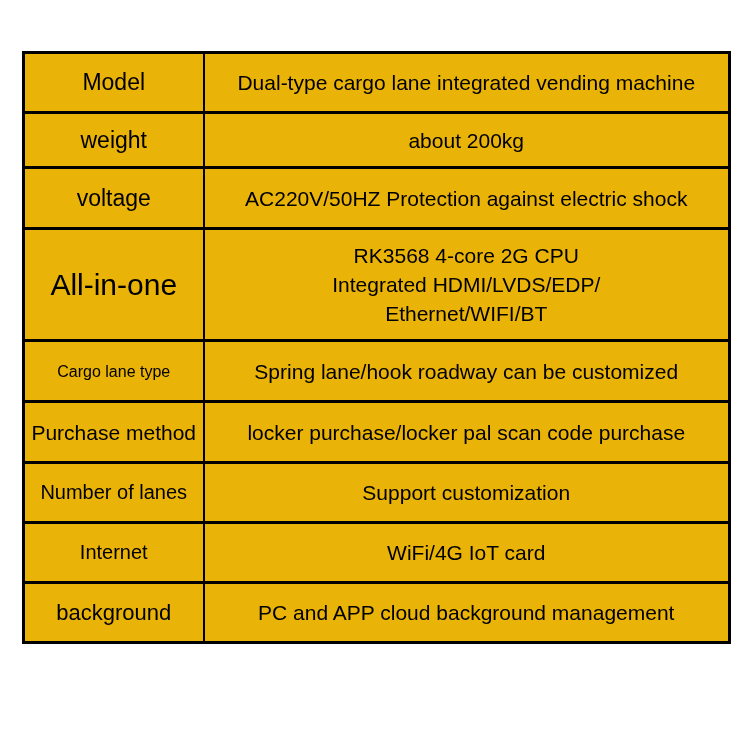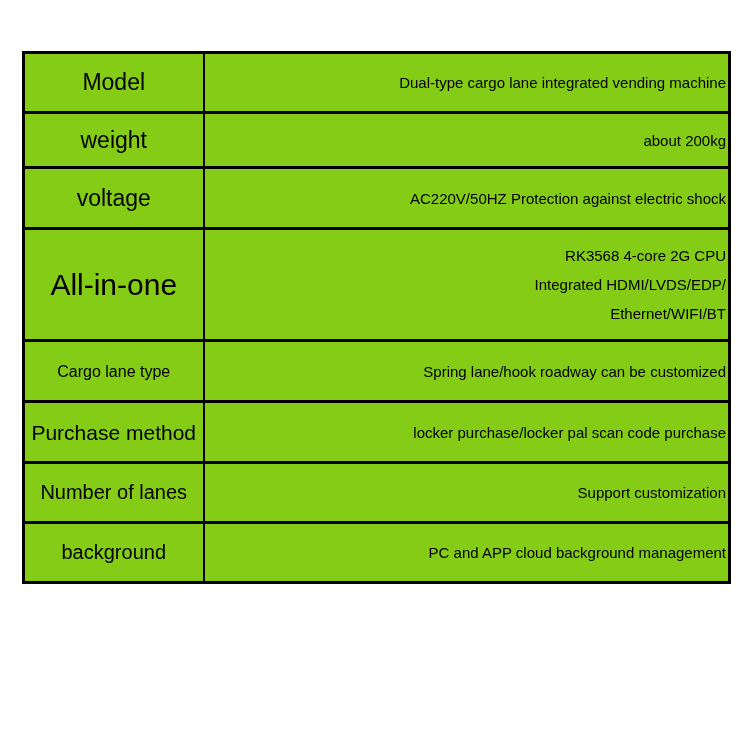--- a/index.html
+++ b/index.html
@@ -31,28 +31,27 @@
   .spec-table col.c-value { width: 526px; }
   .spec-table th, .spec-table td {
     border-top: 3px solid #000000;
     border-bottom: 3px solid #000000;
     border-left: 2px solid #000000;
     border-right: 2px solid #000000;
     text-align: center;
     vertical-align: middle;
     padding: 0 2px;
     font-weight: normal;
-    background: #84cc16;
+    background: #eab308;
     overflow: hidden;
   }
   .spec-table td {
-    font-size: 15px;
+    font-size: 21px;
     line-height: 29px;
     white-space: pre-line;
-    text-align: right;
   }
   .spec-table th { font-size: 23px; line-height: 27px; white-space: nowrap; }
 
   
   .spec-table tr:nth-child(1)  { height: 60px; }
   .spec-table tr:nth-child(2)  { height: 55px; }
   .spec-table tr:nth-child(3)  { height: 61px; }
   .spec-table tr:nth-child(4)  { height: 112px; }
   .spec-table tr:nth-child(5)  { height: 61px; }
   .spec-table tr:nth-child(6)  { height: 61px; }
@@ -104,18 +103,22 @@
       </tr>
       <tr>
         <th>Purchase method</th>
         <td>locker purchase/locker pal scan code purchase</td>
       </tr>
       <tr>
         <th>Number of lanes</th>
         <td>Support customization</td>
       </tr>
       <tr>
+        <th>Internet</th>
+        <td>WiFi/4G IoT card</td>
+      </tr>
+      <tr>
         <th>background</th>
         <td>PC and APP cloud background management</td>
       </tr>
     </tbody>
   </table>
 </div>
 
 </body></html>

